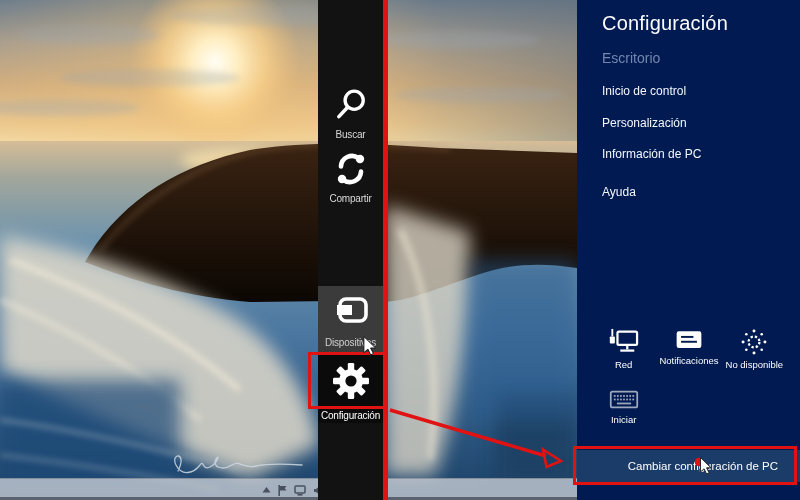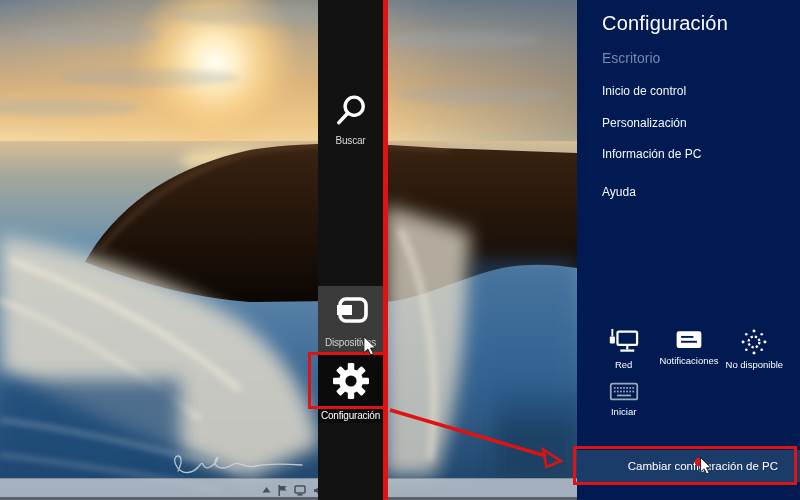--- a/index.html
+++ b/index.html
@@ -25,21 +25,21 @@
   .charm-tile{position:absolute;left:0;width:65px;text-align:center;}
   .tile-dispositivos{top:286px;height:66px;background:#3b3b3b;padding-top:8px;box-sizing:border-box;}
   .tile-configuracion{top:352px;height:71px;background:#0b0b0b;padding-top:9px;box-sizing:border-box;}
 
   
   .panel{left:577px;top:0;width:223px;height:500px;background:#011a52;z-index:4;color:#fff;}
   .panel-title{position:absolute;left:25px;top:12px;font-size:20px;font-weight:400;color:#fdfdfd;letter-spacing:0.2px;}
   .panel-sub{position:absolute;left:25px;top:50px;font-size:14px;color:#7487ae;}
   .panel-link{position:absolute;left:25px;font-size:12px;color:#f4f7fc;cursor:default;}
   .tiles-grid{position:absolute;left:14px;top:328px;width:196px;display:grid;
-              grid-template-columns:repeat(3,1fr);row-gap:8px;}
+              grid-template-columns:repeat(3,1fr);row-gap:16px;}
   .tile{display:flex;flex-direction:column;align-items:center;height:44px;cursor:default;}
   .tile svg{display:block;}
   .tile-label{font-size:9.5px;color:#ffffff;margin-top:3px;white-space:nowrap;}
   .change-bar{position:absolute;left:0;top:450px;width:223px;height:32px;background:#1b3c69;
               line-height:32px;text-align:right;padding-right:22px;box-sizing:border-box;
               font-size:11.5px;color:#ffffff;cursor:default;}
 
   
   .red-vline{left:383px;top:0;width:5px;height:500px;background:#e11212;z-index:6;}
   .red-box-config{left:308px;top:352px;width:79px;height:57px;border:3px solid #e11212;box-sizing:border-box;z-index:6;}
@@ -160,28 +160,39 @@
         <polygon points="1,4 3,4 6,1.5 6,9.5 3,7 1,7" fill="#39414e"></polygon>
         <path d="M 7.5,3.5 A 2.6,2.6 0 0,1 7.5,7.5" fill="none" stroke="#39414e" stroke-width="1.2"></path>
       </svg>
     </div>
   </div>
   <div class="abs taskbar-bottom-edge"></div>
 
   
   <div class="abs charms">
 
-    <div class="charm" style="top:92px;">
+    <div class="charm" style="top:86px;">
       <svg width="38" height="38" viewBox="0 0 36 36">
         <circle cx="21" cy="13.5" r="8.6" fill="none" stroke="#ffffff" stroke-width="3.2"></circle>
         <line x1="14.6" y1="20.4" x2="6.5" y2="29" stroke="#ffffff" stroke-width="3.4" stroke-linecap="round"></line>
       </svg>
       <div class="charm-label">Buscar</div>
     </div>
 
+    <div class="charm" style="top:150px;">
+      <svg width="38" height="38" viewBox="0 0 36 36">
+        <g stroke="#ffffff" stroke-width="4.4" fill="none" stroke-linecap="round">
+          <path d="M 25,7.5 A 10.5,10.5 0 0,0 8.5,15.5"></path>
+          <path d="M 11,28.5 A 10.5,10.5 0 0,0 27.5,20.5"></path>
+        </g>
+        <circle cx="26.5" cy="8.5" r="4" fill="#ffffff"></circle>
+        <circle cx="9.5" cy="27.5" r="4" fill="#ffffff"></circle>
+      </svg>
+      <div class="charm-label">Compartir</div>
+    </div>
 
 
     <div class="charm-tile tile-dispositivos">
       <svg width="36" height="34" viewBox="0 0 36 34">
         <rect x="7" y="5" width="26" height="22" rx="6" fill="none" stroke="#ffffff" stroke-width="3.6"></rect>
         <rect x="4" y="11" width="15" height="10" fill="#ffffff"></rect>
       </svg>
       <div class="charm-label" style="color:#cfcfcf;">Dispositivos</div>
     </div>
 

